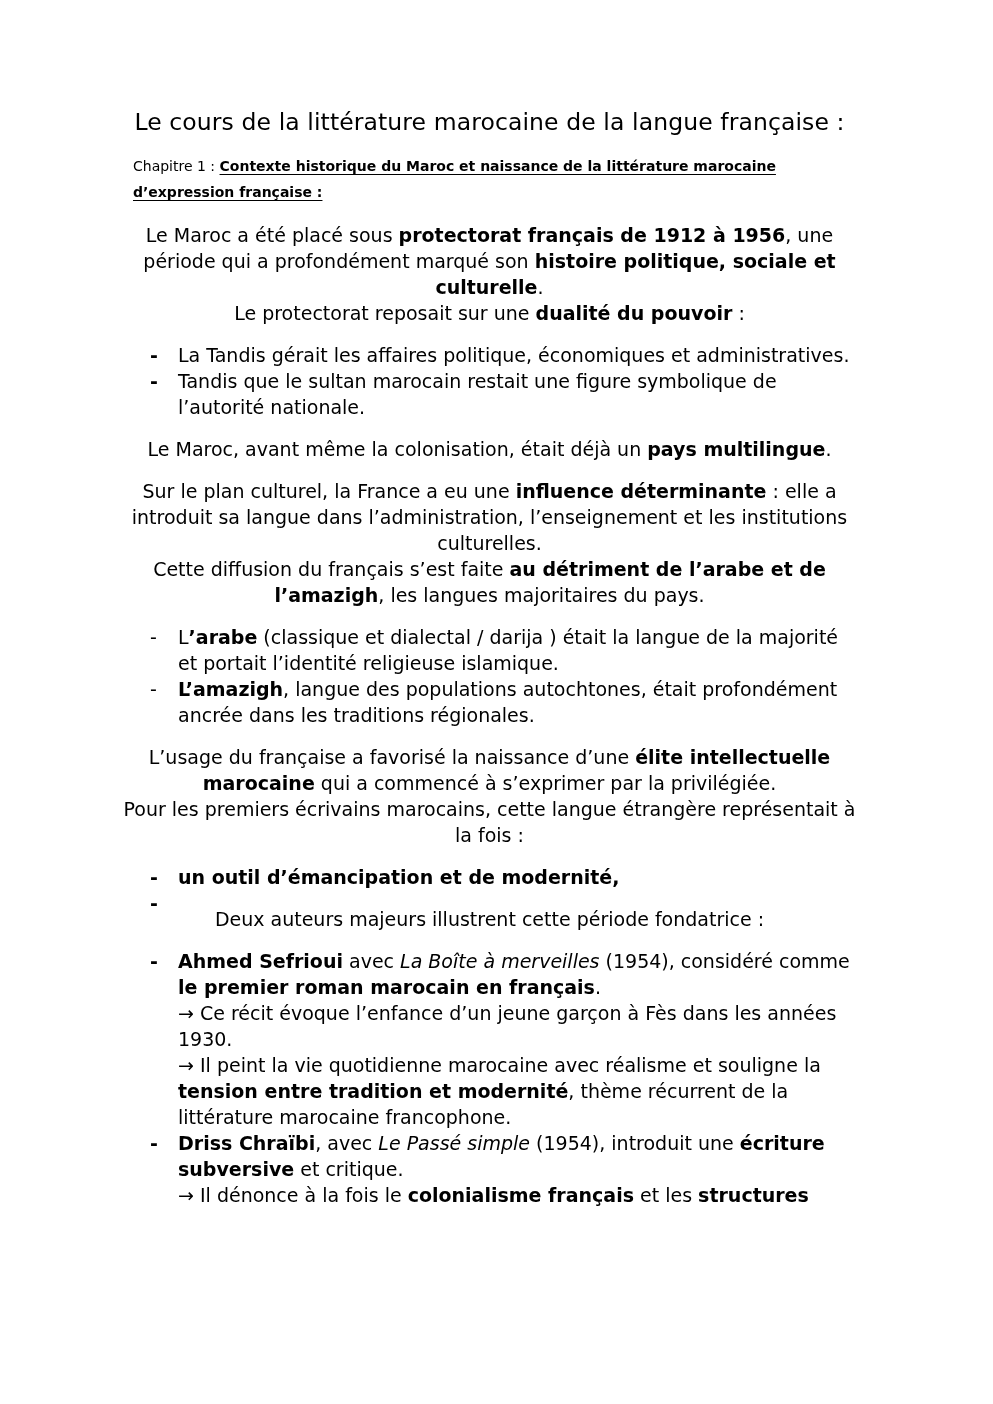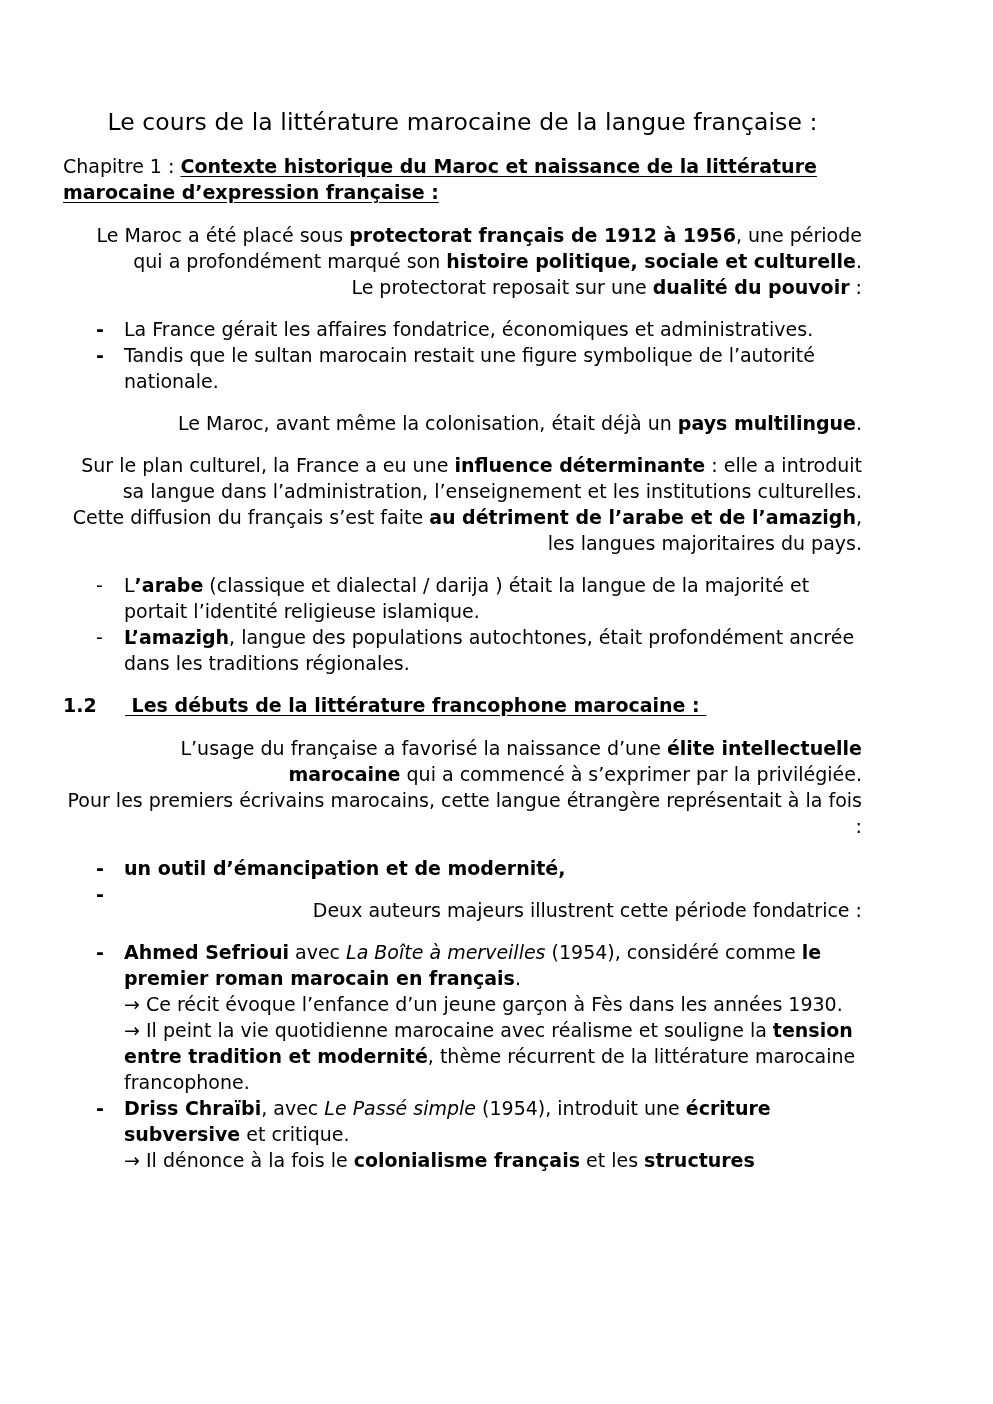--- a/index.html
+++ b/index.html
@@ -13,34 +13,34 @@
     font-family: "DejaVu Sans", sans-serif;
     color: #000000;
     overflow: hidden;
   }
   .page {
     position: relative;
     width: 993px;
     height: 1220px;
     background: #ffffff;
     box-sizing: border-box;
-    padding: 107px 131px 0 63px;
+    padding: 107px 131px 0 117px;
   }
   .doc-title {
     font-size: 23.5px;
     font-weight: normal;
     line-height: 30px;
     text-align: center;
     margin: 0 0 16px 0;
     letter-spacing: 0.1px;
   }
   .chapter-line {
-    font-size: 19px;
+    font-size: 14px;
     line-height: 26px;
-    margin: 0 0 17px 0;
+    margin: 0 0 17px 16px;
   }
   .chapter-line .ch-label {
     font-weight: normal;
   }
   .chapter-line .ch-title {
     font-weight: bold;
     text-decoration: underline;
     text-underline-offset: 3px;
   }
   .section-heading {
@@ -55,21 +55,21 @@
     min-width: 62px;
   }
   .section-heading .sec-text {
     text-decoration: underline;
     text-underline-offset: 3px;
   }
   p.body-par {
     font-size: 19px;
     line-height: 26px;
     margin: 0 0 16px 0;
-    text-align: right;
+    text-align: center;
   }
   ul.dash-list {
     list-style: none;
     margin: 0 0 16px 0;
     padding: 0;
   }
   ul.dash-list li {
     font-size: 19px;
     line-height: 26px;
     position: relative;
@@ -102,35 +102,34 @@
 <div class="page">
 
   <h1 class="doc-title">Le cours de la littérature marocaine de la langue française :</h1>
 
   <p class="chapter-line"><span class="ch-label">Chapitre 1 : </span><span class="ch-title">Contexte historique du Maroc et naissance de la littérature marocaine d’expression française :</span></p>
 
 
   <p class="body-par"><span>Le Maroc a été placé sous </span><b>protectorat français de 1912 à 1956</b><span>, une période qui a profondément marqué son </span><b>histoire politique, sociale et culturelle</b><span>.</span><br><span>Le protectorat reposait sur une </span><b>dualité du pouvoir</b><span> :</span></p>
 
   <ul class="dash-list bold-dash">
-    <li><span class="dash">-</span><span>La France gérait les affaires fondatrice, économiques et administratives.</span></li>
+    <li><span class="dash">-</span><span>La Tandis gérait les affaires politique, économiques et administratives.</span></li>
     <li><span class="dash">-</span><span>Tandis que le sultan marocain restait une figure symbolique de l’autorité nationale.</span></li>
   </ul>
 
   <p class="body-par"><span>Le Maroc, avant même la colonisation, était déjà un </span><b>pays multilingue</b><span>.</span></p>
 
   <p class="body-par"><span>Sur le plan culturel, la France a eu une </span><b>influence déterminante</b><span> : elle a introduit sa langue dans l’administration, l’enseignement et les institutions culturelles.</span><br><span>Cette diffusion du français s’est faite </span><b>au détriment de l’arabe et de l’amazigh</b><span>, les langues majoritaires du pays.</span></p>
 
   <ul class="dash-list thin">
     <li><span class="dash">-</span><span>L</span><b>’arabe</b><span> (classique et dialectal / darija ) était la langue de la majorité et portait l’identité religieuse islamique.</span></li>
     <li><span class="dash">-</span><span></span><b>L’amazigh</b><span>, langue des populations autochtones, était profondément ancrée dans les traditions régionales.</span></li>
   </ul>
 
 
-  <p class="section-heading"><span class="sec-num">1.2</span><span class="sec-text"> Les débuts de la littérature francophone marocaine : </span></p>
 
   <p class="body-par"><span>L’usage du française a favorisé la naissance d’une </span><b>élite intellectuelle marocaine</b><span> qui a commencé à s’exprimer par la privilégiée.</span><br><span>Pour les premiers écrivains marocains, cette langue étrangère représentait à la fois :</span></p>
 
   <ul class="dash-list bold-dash bold-text">
     <li><span class="dash">-</span><span>un outil d’émancipation et de modernité,</span></li>
     <li><span class="dash">-</span></li>
   </ul>
 
   <p class="body-par">Deux auteurs majeurs illustrent cette période fondatrice :</p>
 

